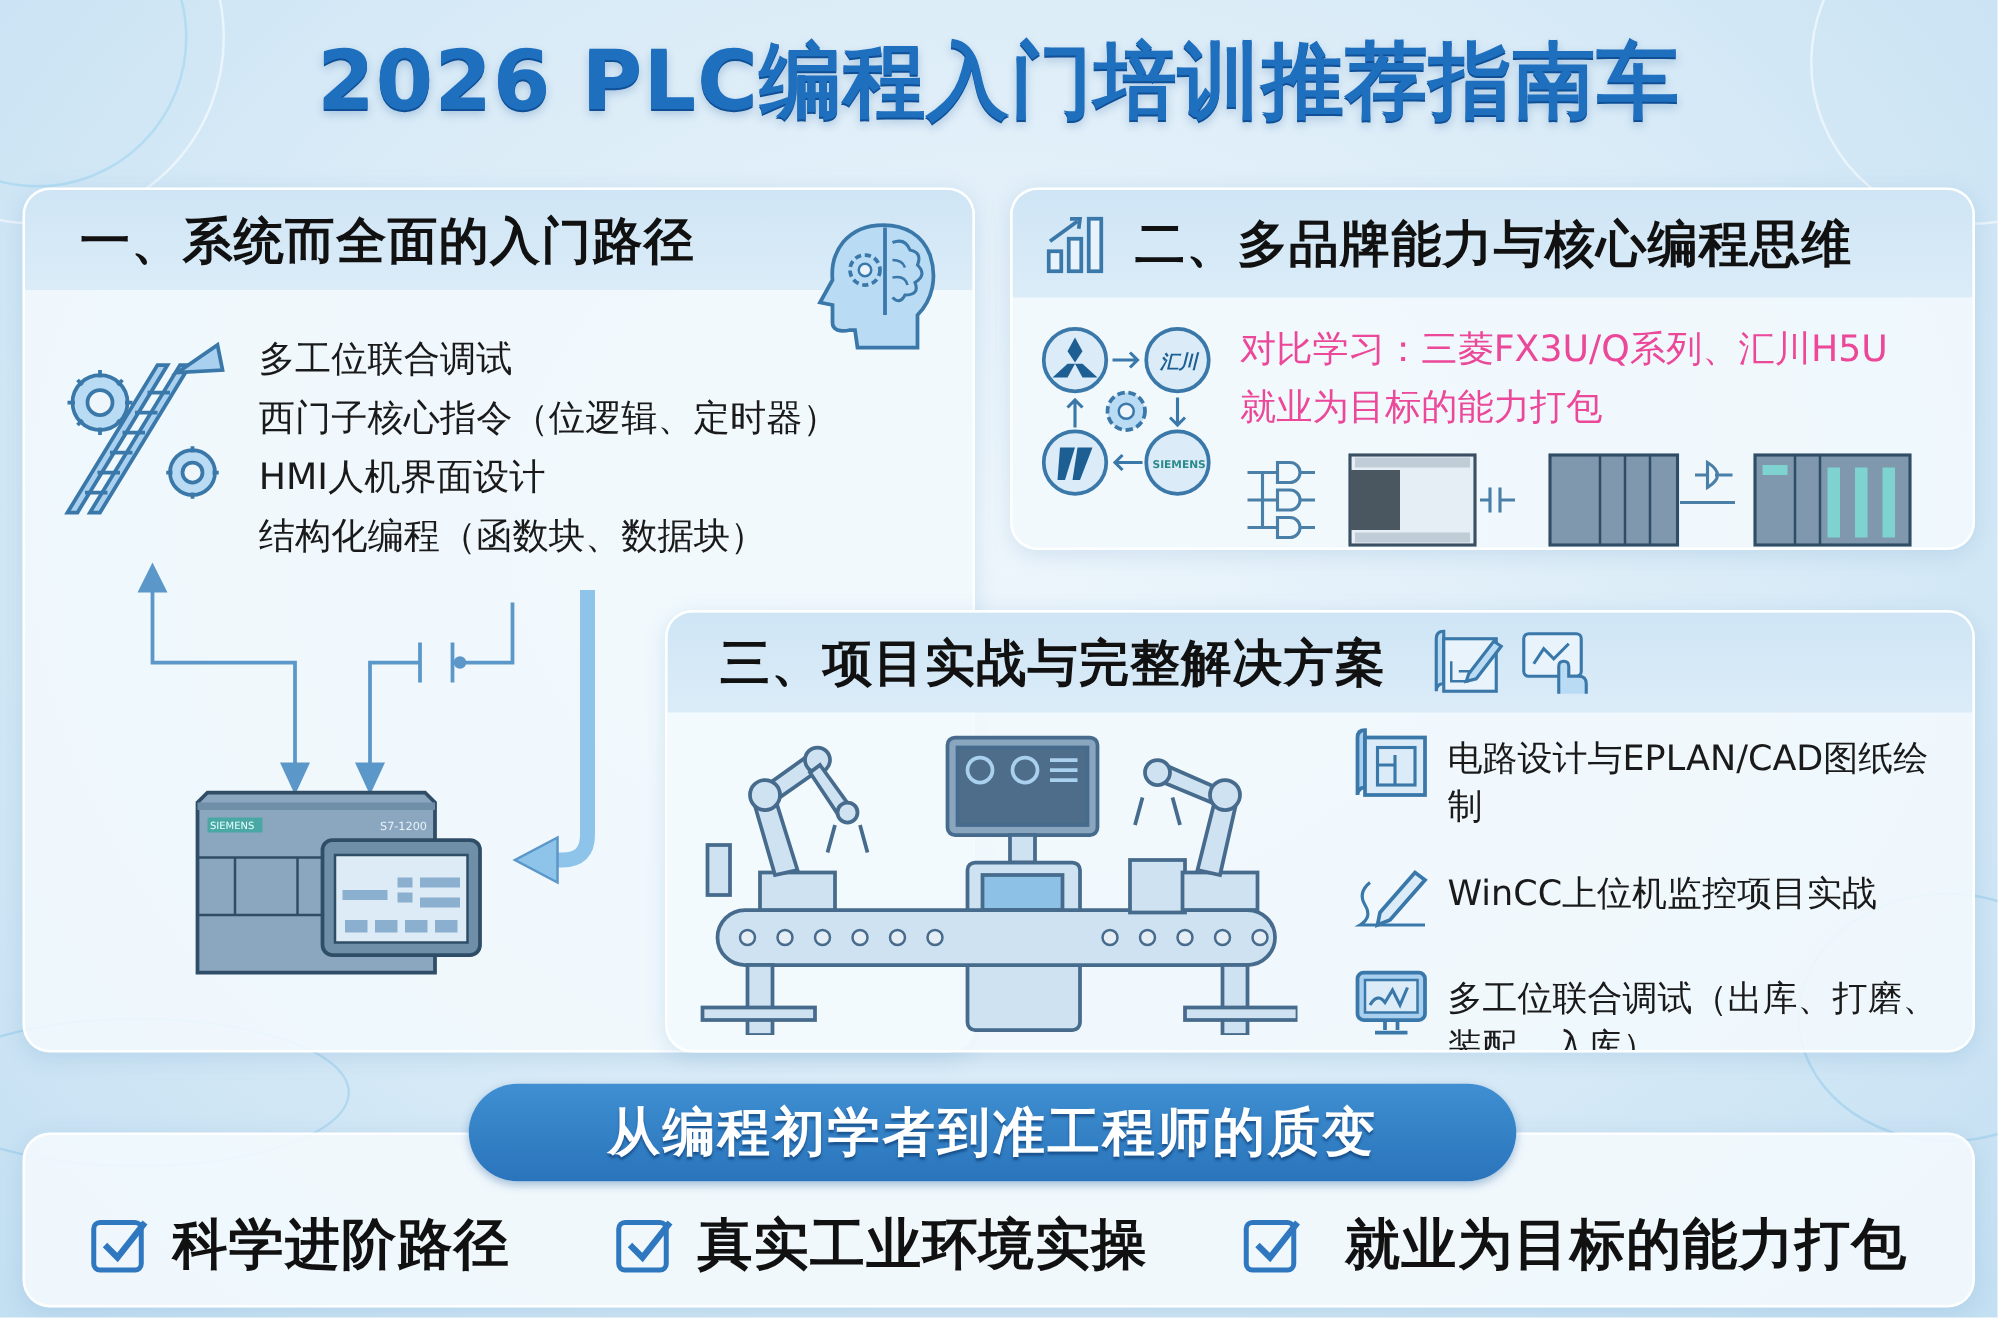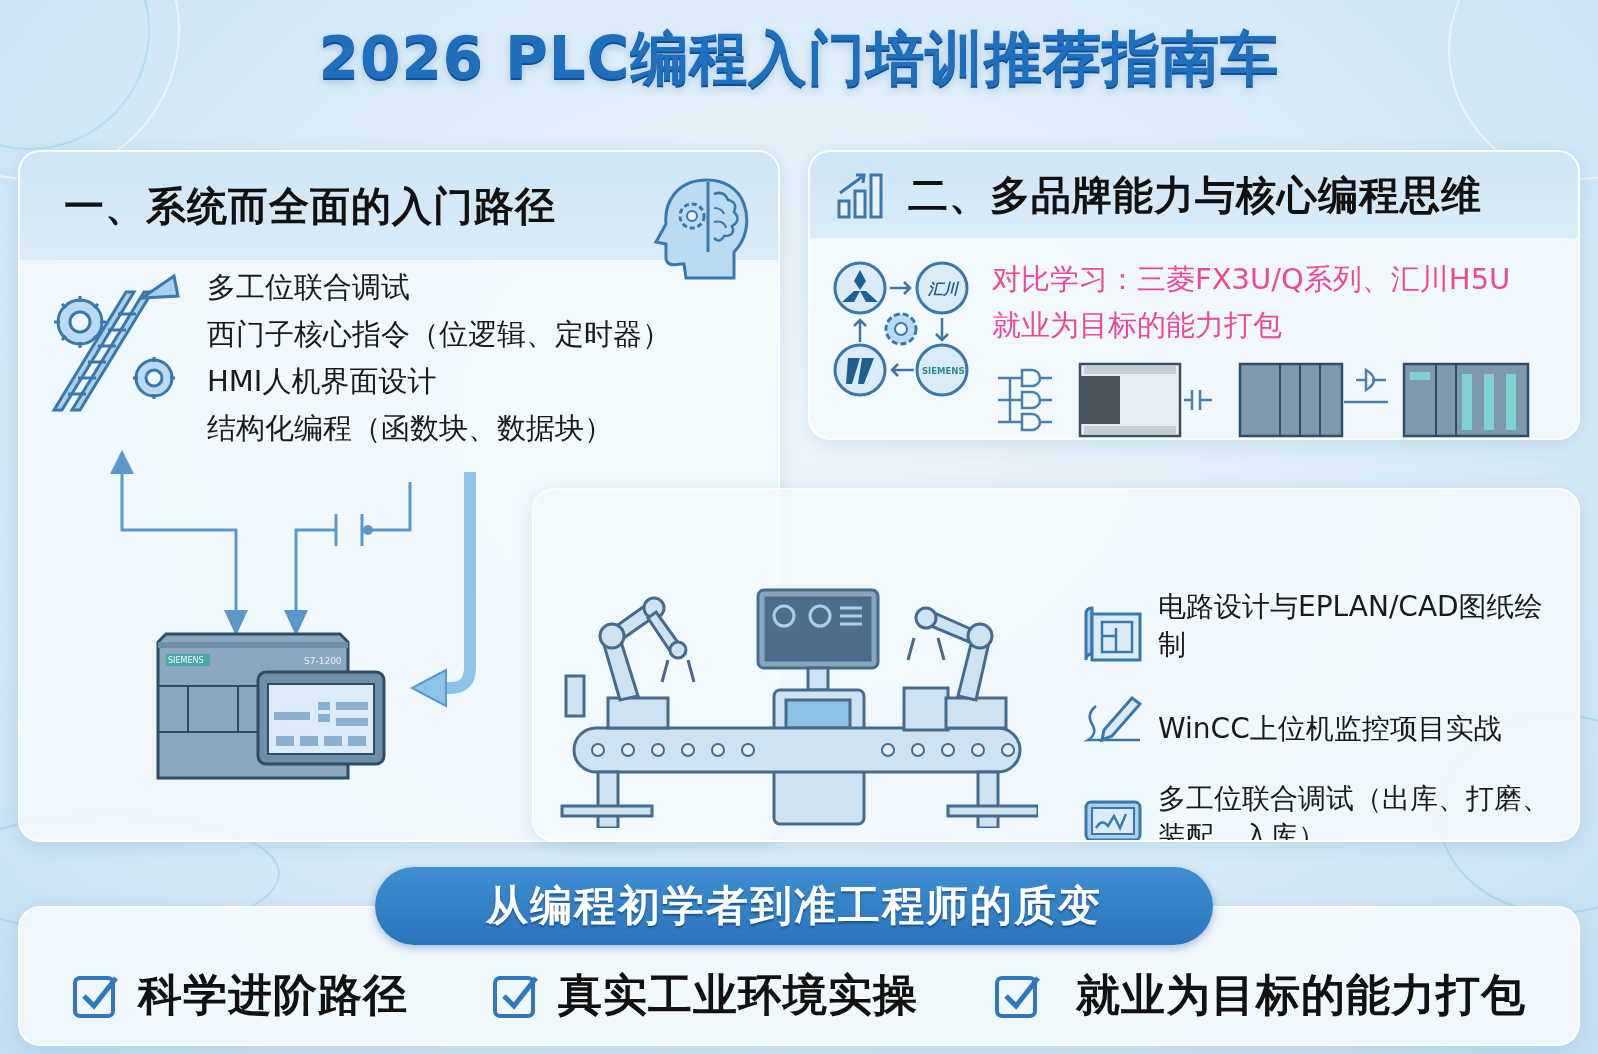--- a/index.html
+++ b/index.html
@@ -12,53 +12,53 @@
     }
     .bg-ring { position: absolute; border-radius: 50%; border: 2px solid rgba(255,255,255,0.55); pointer-events: none; }
     .bg-ring.r1 { left: -120px; top: -120px; width: 300px; height: 300px; }
     .bg-ring.r2 { left: -90px; top: -90px; width: 240px; height: 240px; border-color: rgba(150,210,240,0.5); }
     .bg-ring.r3 { right: -110px; top: -80px; width: 260px; height: 260px; }
     .bg-ring.r4 { left: -60px; bottom: 120px; width: 340px; height: 120px; border-color: rgba(120,190,230,0.35); }
     .bg-ring.r5 { right: -80px; bottom: 140px; width: 240px; height: 200px; border-color: rgba(120,190,230,0.35); }
 
     .title {
       position: absolute; left: 0; right: 0; top: 20px; text-align: center;
-      font-size: 58px; font-weight: bold; color: #1f6fbf; letter-spacing: 1px;
+      font-size: 66px; font-weight: bold; color: #1f6fbf; letter-spacing: 1px;
       text-shadow: 0 2px 0 #0e4f96, 0 4px 8px rgba(20,80,150,0.25);
     }
 
     .panel {
       position: absolute; border-radius: 22px;
       background: rgba(243,249,253,0.88);
       border: 2px solid rgba(255,255,255,0.9);
       box-shadow: 0 4px 18px rgba(80,140,190,0.18);
       overflow: hidden;
     }
     .panel-head {
       position: absolute; left: 0; right: 0; top: 0; height: 86px;
       background: linear-gradient(180deg, #cfe5f5 0%, #dbecf8 100%);
       display: flex; align-items: center;
     }
     .panel-title { font-size: 40px; font-weight: bold; color: #111; letter-spacing: 1px; }
 
     .p1 { left: 18px; top: 150px; width: 762px; height: 692px; }
-    .p1 .panel-head { height: 108px; padding-left: 44px; }
+    .p1 .panel-head { height: 80px; padding-left: 44px; }
     .p2 { left: 808px; top: 150px; width: 772px; height: 290px; }
     .p2 .panel-head { padding-left: 26px; }
     .p3 { left: 532px; top: 488px; width: 1048px; height: 354px; }
     .p3 .panel-head { padding-left: 42px; height: 80px; }
 
     .p1 .list { position: absolute; left: 187px; top: 112px; }
     .p1 .list div { font-size: 29px; line-height: 47px; color: #1a1a1a; }
 
     .p2 .text { position: absolute; left: 182px; top: 104px; }
     .p2 .text div { font-size: 29px; line-height: 46px; color: #ec4899; }
 
     .p3 .items { position: absolute; left: 548px; top: 92px; }
-    .p3 .item { display: flex; align-items: flex-end; margin-bottom: 26px; }
+    .p3 .item { display: flex; align-items: flex-start; margin-bottom: 26px; }
     .p3 .item .ico { width: 62px; height: 58px; margin-right: 14px; flex: none; }
     .p3 .item .txt { font-size: 28px; line-height: 38px; padding-top: 6px; color: #1a1a1a; width: 410px; }
 
     .banner {
       position: absolute; left: 375px; top: 867px; width: 838px; height: 78px;
       border-radius: 40px;
       background: linear-gradient(180deg, #3f8fd2 0%, #2a74bb 100%);
       box-shadow: 0 3px 8px rgba(20,80,150,0.35);
       color: #fff; font-size: 42px; font-weight: bold; text-align: center; line-height: 78px;
       letter-spacing: 2px; text-shadow: 0 2px 2px rgba(0,40,90,0.5);
@@ -246,20 +246,38 @@
       <line x1="442" y1="4" x2="442" y2="76" stroke="#2f4d66" stroke-width="2"></line>
       <line x1="462" y1="4" x2="462" y2="76" stroke="#2f4d66" stroke-width="2"></line>
       <rect x="468" y="14" width="10" height="56" fill="#7ed3d0"></rect>
       <rect x="490" y="14" width="10" height="56" fill="#7ed3d0"></rect>
       <rect x="512" y="14" width="10" height="56" fill="#7ed3d0"></rect>
     </svg>
   </span>
 </section>
 
 <section class="panel p3">
+  <div class="panel-head">
+    <span class="panel-title">三、项目实战与完整解决方案</span>
+    <span style="margin-left:36px;">
+      <svg width="58" height="54" viewBox="0 0 58 54">
+        <path d="M4 8 Q4 2 10 2 V44 Q4 44 4 50 Z" fill="#b9dbf3" stroke="#3a78aa" stroke-width="2.5"></path>
+        <rect x="10" y="8" width="42" height="42" fill="#e8f3fb" stroke="#3a78aa" stroke-width="2.5"></rect>
+        <path d="M16 26 V42 H30 M22 34 H40" stroke="#3a78aa" stroke-width="2" fill="none"></path>
+        <path d="M30 36 L50 10 L56 14 L36 40 L28 42 Z" fill="#b9dbf3" stroke="#3a78aa" stroke-width="2.5"></path>
+      </svg>
+    </span>
+    <span style="margin-left:14px;">
+      <svg width="56" height="54" viewBox="0 0 56 54">
+        <rect x="2" y="4" width="46" height="34" rx="4" fill="#e8f3fb" stroke="#3a78aa" stroke-width="2.5"></rect>
+        <path d="M10 28 L18 16 L26 24 L38 12" stroke="#3a78aa" stroke-width="2.5" fill="none"></path>
+        <path d="M30 52 V30 Q30 26 34 26 Q38 26 38 30 V38 H46 Q52 38 52 44 V52" fill="#b9dbf3" stroke="#3a78aa" stroke-width="2.5"></path>
+      </svg>
+    </span>
+  </div>
   <span style="position:absolute;left:24px;top:98px;">
     <svg width="480" height="240" viewBox="0 0 480 240">
       <g fill="#cfe2f1" stroke="#466b8c" stroke-width="3">
         <rect x="200" y="2" width="120" height="78" rx="6" fill="#8aa6bf"></rect>
         <rect x="208" y="10" width="104" height="62" fill="#4d6d8a"></rect>
         <rect x="250" y="80" width="20" height="22"></rect>
         <rect x="216" y="102" width="90" height="134" rx="6"></rect>
         <rect x="228" y="112" width="64" height="28" fill="#8ec1e6"></rect>
         <circle cx="236" cy="172" r="10"></circle>
         <rect x="16" y="140" width="446" height="44" rx="22"></rect>

